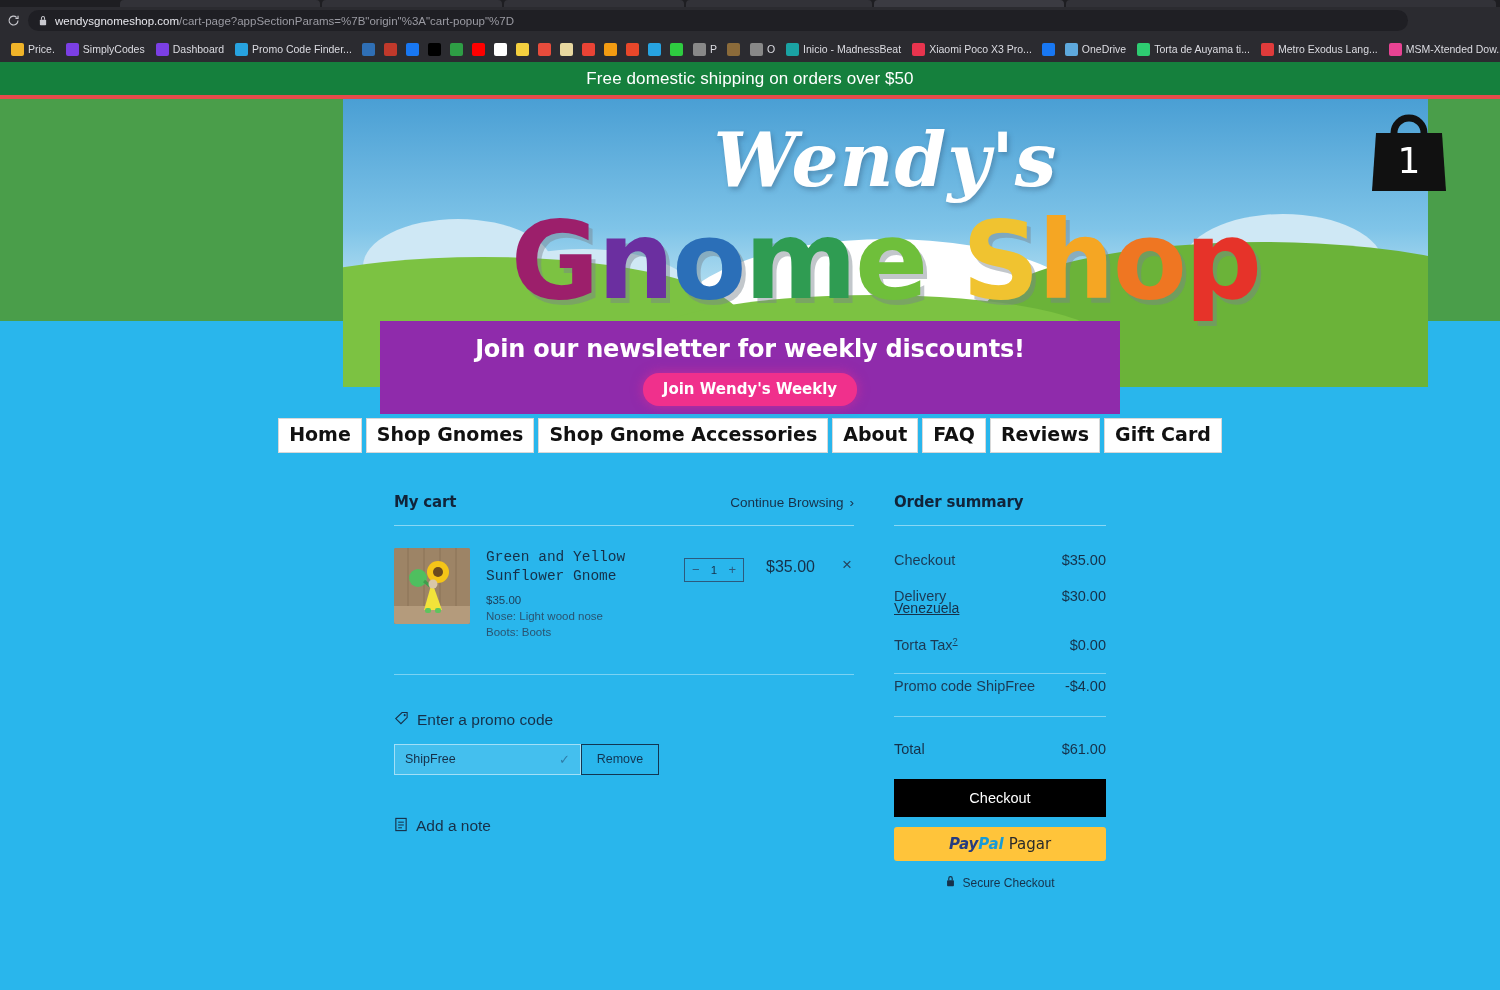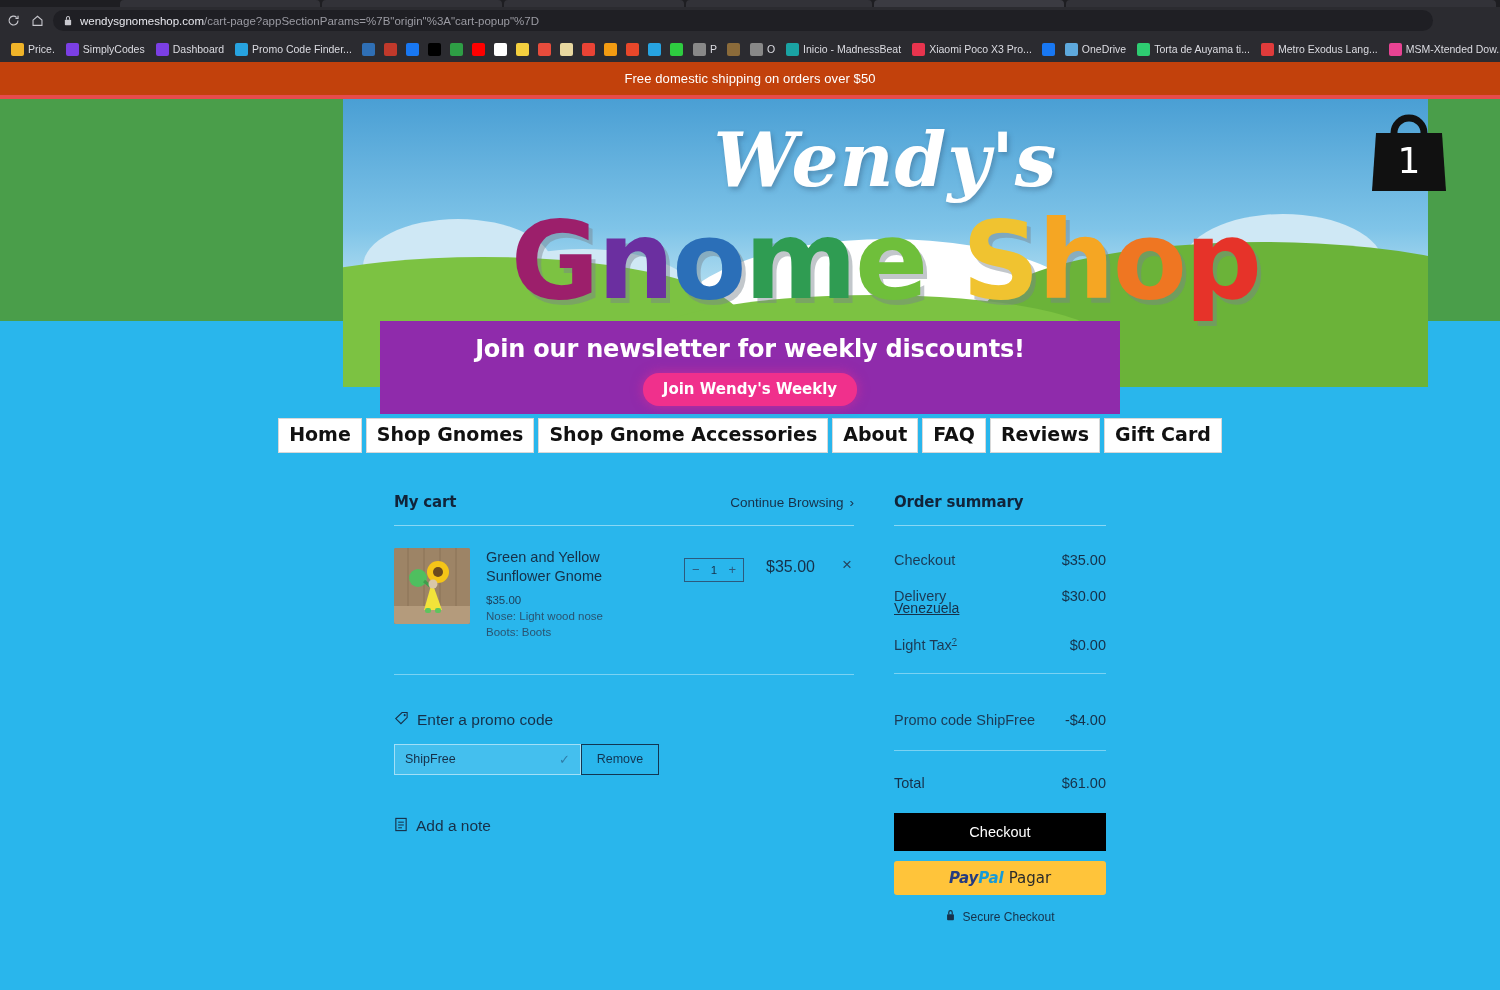--- a/index.html
+++ b/index.html
@@ -13,38 +13,38 @@
   
   .browser-chrome { position: absolute; top: 0; left: 0; width: 1500px; height: 62px; background: #2b2b30; z-index: 50; }
   .tabstrip { position: absolute; top: 0; left: 0; width: 1500px; height: 7px; background: #1e1e22; }
   .tabstrip .tab { position: absolute; top: 0; height: 7px; background: #323238; border-radius: 4px 4px 0 0; }
   .tabstrip .tab.active { background: #3b3b42; }
 
   .urlrow { position: absolute; top: 7px; left: 0; width: 1500px; height: 27px; background: #2b2b30; display: flex; align-items: center; }
   .nav-btn { width: 22px; height: 22px; margin-left: 2px; display: flex; align-items: center; justify-content: center; color: #c9c9cf; }
   .nav-btn svg { display: block; }
   .omnibox {
-    position: absolute; left: 53px; top: 3px; width: 1380px; height: 21px;
+    position: absolute; left: 28px; top: 3px; width: 1380px; height: 21px;
     background: #1f1f24; border-radius: 11px; display: flex; align-items: center; padding: 0 10px;
     font-size: 11.5px; color: #9b9ba3; white-space: nowrap; overflow: hidden;
   }
   .omnibox .lock { margin-right: 7px; display: inline-flex; }
   .omnibox .host { color: #e8e8ee; }
   .omnibox .path { color: #9b9ba3; }
 
   .bookmarks { position: absolute; top: 36px; left: 0; width: 1500px; height: 26px; background: #2b2b30; display: flex; align-items: center; padding-left: 6px; overflow: hidden; }
   .bm { display: flex; align-items: center; height: 20px; padding: 0 5px; margin-right: 1px; font-size: 10.5px; color: #dcdce2; white-space: nowrap; flex: 0 0 auto; }
   .bm .bmico { width: 13px; height: 13px; border-radius: 2px; margin-right: 4px; flex: 0 0 auto; display: inline-block; font-size: 8px; color: #fff; text-align: center; line-height: 13px; font-weight: bold; }
   .bm.iconly { padding: 0 4px; }
   .bm.iconly .bmico { margin-right: 0; }
 
   
   .page { position: absolute; top: 62px; left: 0; width: 1500px; height: 928px; background: #29b6ec; overflow: hidden; }
 
-  .ship-bar { position: relative; width: 100%; height: 33px; background: #c2410c; color: #fff; display: flex; align-items: center; justify-content: center; font-size: 13px; letter-spacing: .1px; }
+  .ship-bar { position: relative; width: 100%; height: 33px; background: #15803d; color: #fff; display: flex; align-items: center; justify-content: center; font-size: 17px; letter-spacing: .1px; }
   .ship-accent { width: 100%; height: 4px; background: #e74b4b; }
 
   .hero-wrap { position: relative; width: 100%; height: 222px; border-radius: 17px; }
   .green-left { position: absolute; left: 0; top: 0; width: 343px; height: 222px; background: #4a9e4a; }
   .green-right { position: absolute; right: 0; top: 0; width: 72px; height: 222px; background: #4a9e4a; }
   .banner { position: absolute; left: 343px; top: 0; width: 1085px; height: 288px; overflow: hidden; background: linear-gradient(180deg,#4a9fd4 0%, #7fc4e8 45%, #a9d9ef 62%, #cfe9f6 72%); }
   .cloud { position: absolute; background: #cfe8f5; border-radius: 50%; }
   .cloud.w { background: #ffffff; }
   .hill { position: absolute; bottom: 0; background: #7cc242; border-radius: 50% 50% 0 0; }
   .hill.dark { background: #6bb339; }
@@ -68,21 +68,21 @@
 
   .sec-head { display: flex; align-items: baseline; justify-content: space-between; gap: 12px; }
   .sec-title { font-family: "DejaVu Sans", sans-serif; font-weight: bold; font-size: 15px; color: #11243a; letter-spacing: -.2px; }
   .continue { font-size: 13.5px; color: #173049; cursor: pointer; display: inline-flex; align-items: center; gap: 6px; }
   .hr { height: 1px; background: rgba(255,255,255,.45); margin-top: 14px; }
   .hr.dim { background: rgba(255,255,255,.38); }
 
   .line-item { display: flex; align-items: flex-start; padding-top: 22px; position: relative; }
   .thumb { width: 76px; height: 76px; flex: 0 0 auto; border-radius: 2px; overflow: hidden; position: relative; background: #9d8466; }
   .li-info { margin-left: 16px; width: 182px; }
-  .li-name { font-size: 14.5px; color: #163049; line-height: 1.3; }
+  .li-name { font-size: 14.5px; color: #163049; line-height: 1.3; font-family: Liberation Mono, monospace; }
   .li-price-sm { font-size: 11.5px; color: #1d3c57; margin-top: 8px; }
   .li-opt { font-size: 11.5px; color: #2a5472; margin-top: 4px; }
   .qty { position: absolute; left: 290px; top: 32px; width: 60px; height: 24px; border: 1px solid #2c5a7e; display: flex; align-items: center; justify-content: space-between; padding: 0 7px; }
   .qty button { background: none; border: none; color: #2c5a7e; font-size: 13px; cursor: pointer; padding: 0; line-height: 1; }
   .qty .qv { font-size: 11.5px; color: #16314a; }
   .li-total { position: absolute; left: 372px; top: 32px; font-size: 16px; color: #16314a; }
   .li-remove { position: absolute; left: 448px; top: 30px; background: none; border: none; cursor: pointer; color: #25455f; font-size: 17px; line-height: 1; }
 
   .promo-row { padding-top: 36px; }
   .promo-label { display: flex; align-items: center; gap: 8px; font-size: 15.5px; color: #173049; cursor: pointer; }
@@ -392,27 +392,27 @@
         <div class="sum-row">
           <span>Checkout</span>
           <span class="val">$35.00</span>
         </div>
         <div class="sum-row" style="margin-bottom:8px;">
           <span>Delivery</span>
           <span class="val">$30.00</span>
         </div>
         <a class="country">Venezuela</a>
         <div class="sum-row">
-          <span><span>Light Tax</span><span class="sup">?</span></span>
+          <span><span>Torta Tax</span><span class="sup">?</span></span>
           <span class="val">$0.00</span>
         </div>
       </div>
 
       <div class="hr dim"></div>
-      <div class="sum-row" style="margin-top:38px;margin-bottom:22px;">
+      <div class="sum-row" style="margin-top:4px;margin-bottom:22px;">
         <span>Promo code ShipFree</span>
         <span class="val">-$4.00</span>
       </div>
 
       <div class="hr dim"></div>
       <div class="sum-total" style="margin-top:24px;">
         <span>Total</span>
         <span>$61.00</span>
       </div>
 

